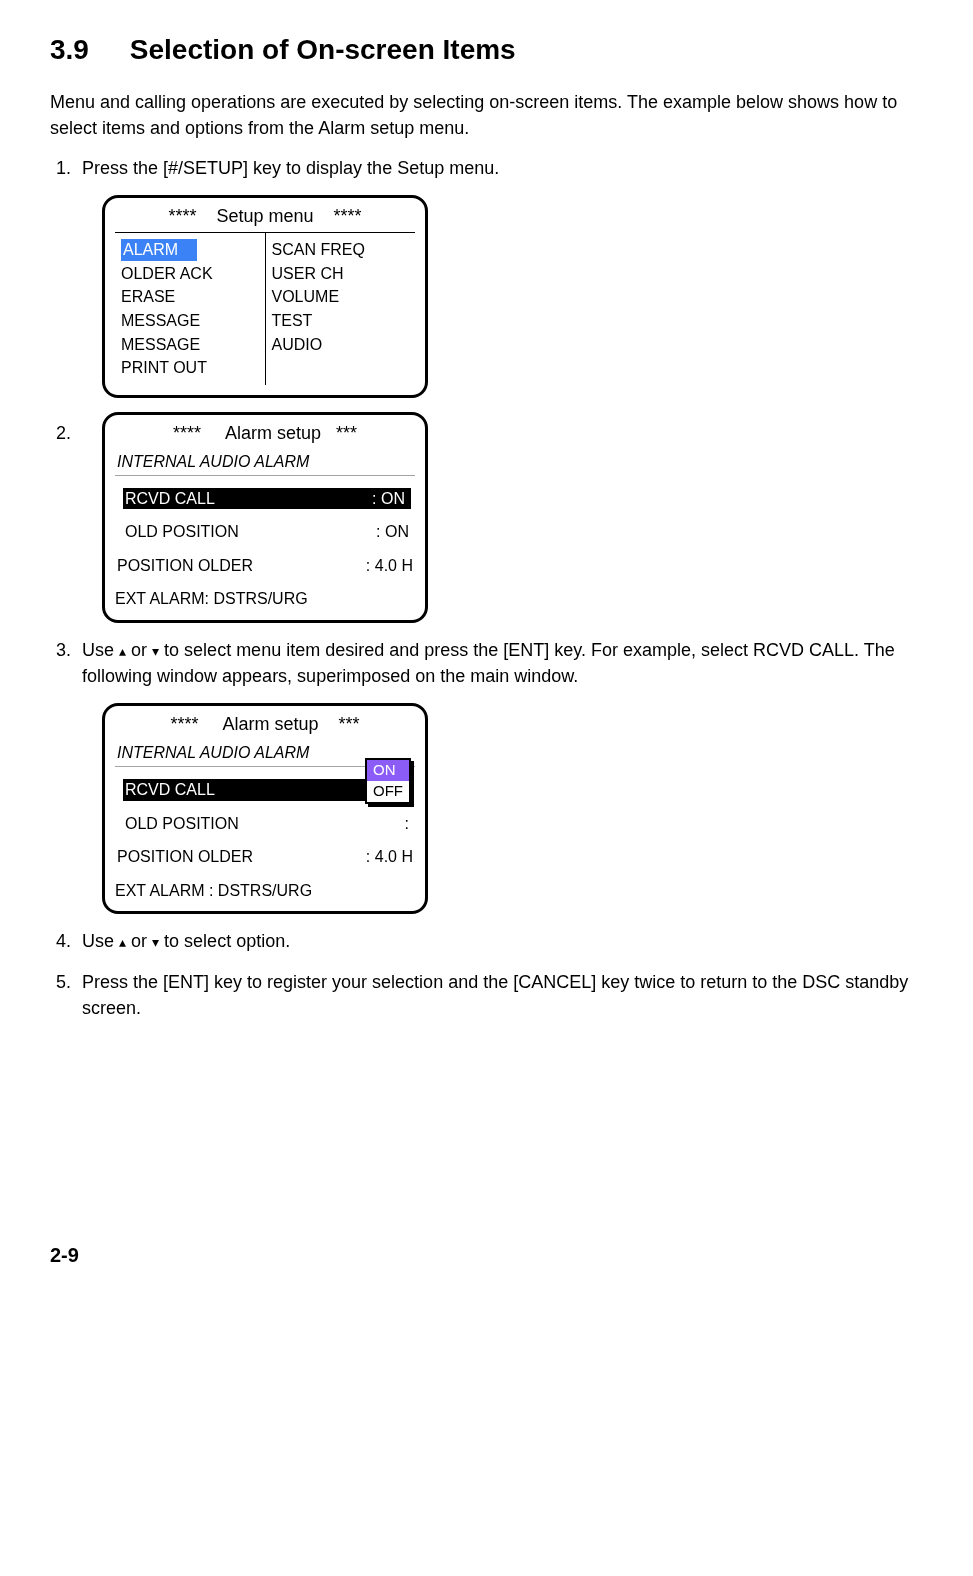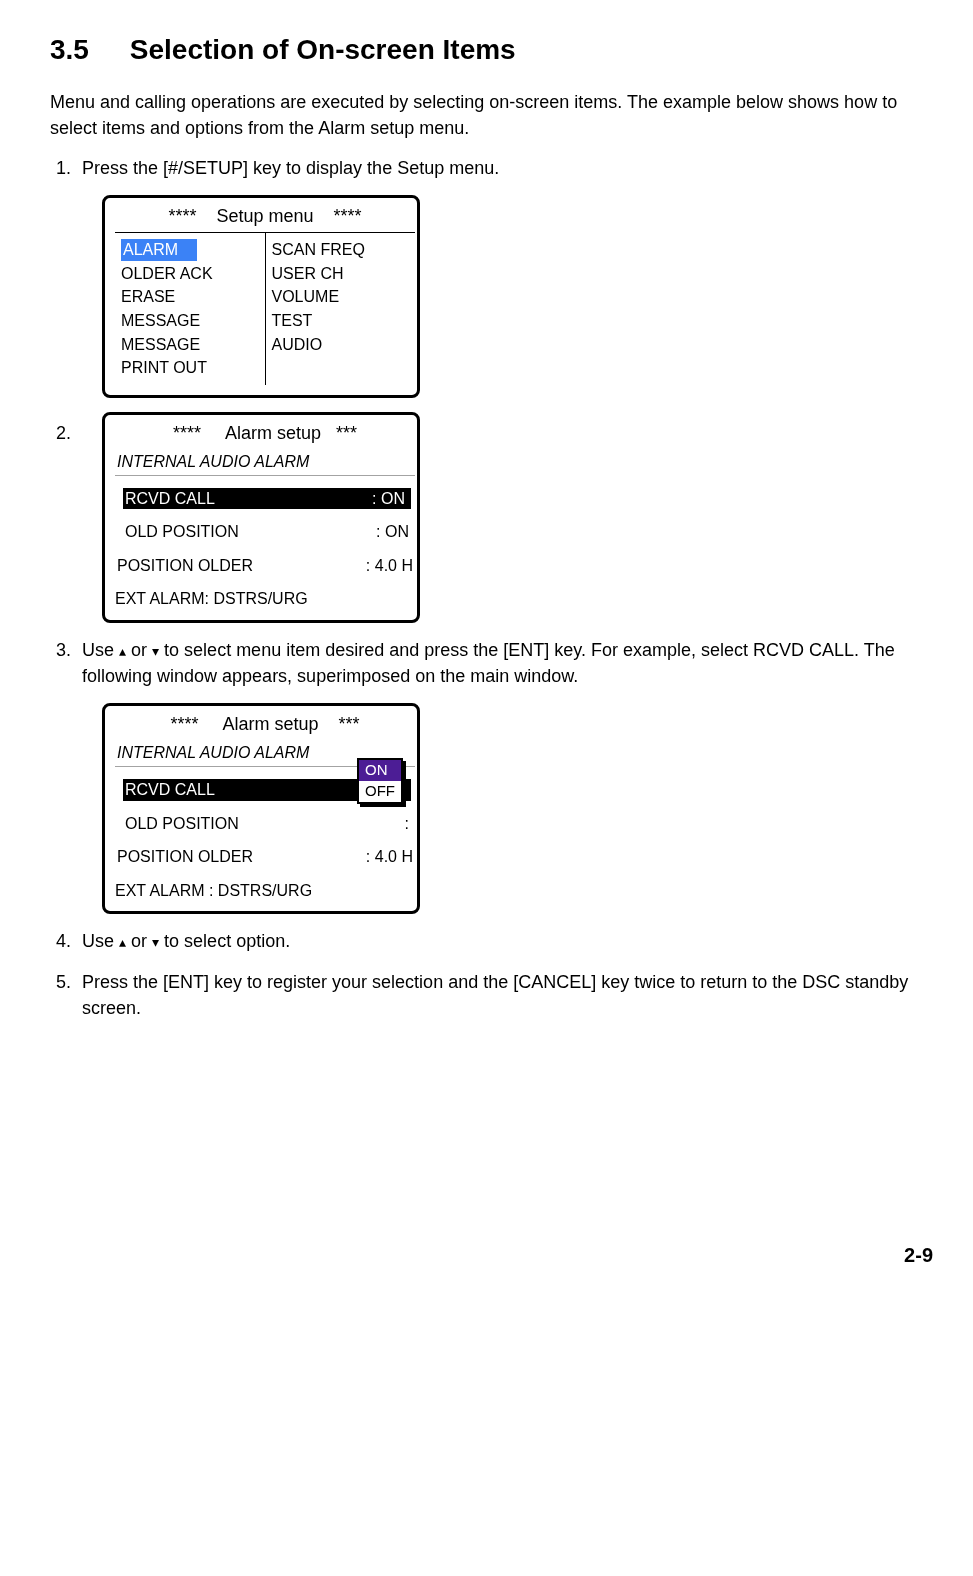--- a/index.html
+++ b/index.html
@@ -16,24 +16,24 @@
     margin: 0 0 18px 0;
   }
   h2.section-title .secnum { display:inline-block; width:72px; }
   p.intro { margin: 0 0 14px 0; }
   ol.steps { padding-left: 26px; margin:0; }
   ol.steps > li { margin-bottom: 14px; padding-left: 6px; }
   ol.steps > li::marker { font-variant-numeric: tabular-nums; }
 
   .device-screen {
     border: 3px solid #000;
-    border-radius: 8px;
+    border-radius: 16px;
     width: 300px;
     margin: 14px 0 14px 20px;
-    padding: 6px 2px 10px 10px;
+    padding: 6px 10px 10px 10px;
     font-family: Arial, Helvetica, sans-serif;
     font-size: 16px;
     line-height: 1.35;
   }
   .device-screen .screen-title {
     text-align: center;
     font-size: 18px;
     margin-bottom: 4px;
     white-space: pre;
   }
@@ -77,35 +77,35 @@
     right: 14px;
     top: 52px;
     border: 2px solid #000;
     background: #fff;
     box-shadow: 3px 3px 0 #000;
     font-size: 15px;
     line-height: 1.25;
     padding: 0;
   }
   .option-popup div { padding: 1px 6px; }
-  .option-popup .sel { background:#4c1d95; color:#fff; }
+  .option-popup .sel { background:#8b5cf6; color:#fff; }
   .screen3-wrap { position: relative; }
   .arrow { font-size: 14px; }
   .pagenum {
-    text-align: right;
+    text-align: left;
     font-size: 20px;
     font-weight: bold;
     margin-top: 220px;
   }
 </style>
 </head>
 <body>
 
 <h2 class="section-title">
-  <span class="secnum">3.5</span>
+  <span class="secnum">3.9</span>
   <span>Selection of On-screen Items</span>
 </h2>
 
 <p class="intro">Menu and calling operations are executed by selecting on-screen items. The example below shows how to select items and options from the Alarm setup menu.</p>
 
 <ol class="steps">
 
   <li>
     <span>Press the [#/SETUP] key to display the Setup menu.</span>
 

